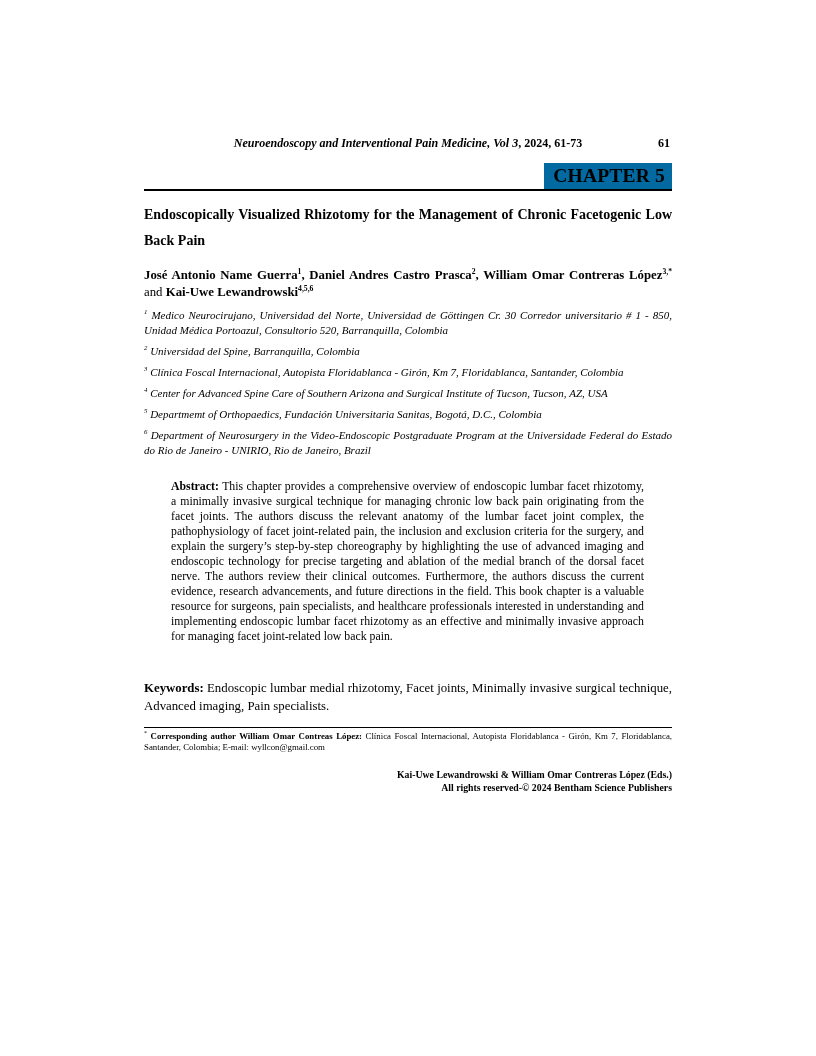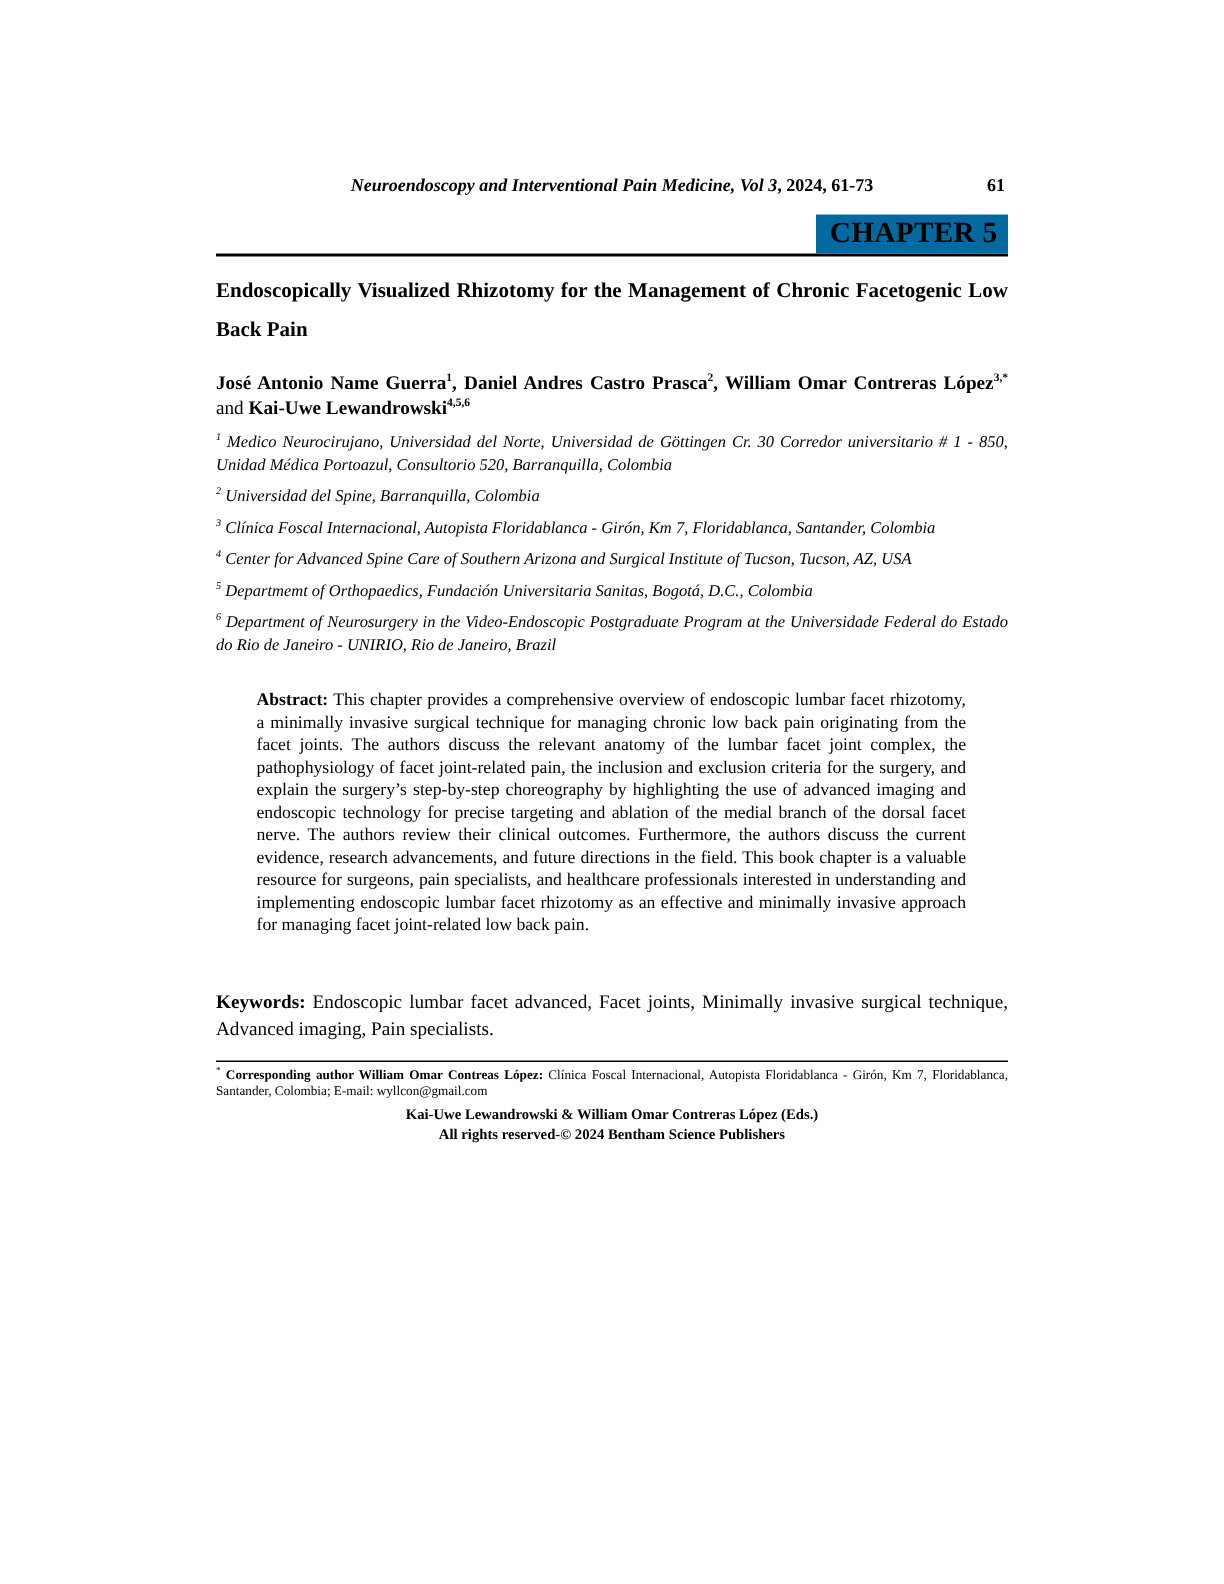--- a/index.html
+++ b/index.html
@@ -6,21 +6,21 @@
   html, body { background:#ffffff; }
   body {
     width:816px; height:1056px;
     position:relative;
     font-family:"Liberation Serif", serif;
     color:#000;
     overflow:hidden;
   }
   .page-content {
     position:absolute;
-    left:144px; top:116px;
+    left:144px; top:136px;
     width:528px;
   }
   
   .running-head {
     position:relative;
     text-align:center;
     font-size:12px;
     font-weight:bold;
     line-height:15px;
     height:15px;
@@ -93,22 +93,22 @@
   }
   .footnote {
     margin-top:3px;
     font-size:8.8px;
     line-height:11px;
     text-align:justify;
   }
   .footnote sup { font-size:0.7em; line-height:0; }
   
   .publisher {
-    margin-top:4px;
-    text-align:center;
+    margin-top:15px;
+    text-align:right;
     font-weight:bold;
     font-size:9.8px;
     line-height:13px;
   }
 </style>
 </head>
 <body>
 
 <div class="page-content">
 
@@ -124,21 +124,21 @@
     <p class="affil"><sup>1</sup><span> Medico Neurocirujano, Universidad del Norte, Universidad de Göttingen Cr. 30 Corredor universitario # 1 - 850, Unidad Médica Portoazul, Consultorio 520, Barranquilla, Colombia</span></p>
     <p class="affil"><sup>2</sup><span> Universidad del Spine, Barranquilla, Colombia</span></p>
     <p class="affil"><sup>3</sup><span> Clínica Foscal Internacional, Autopista Floridablanca - Girón, Km 7, Floridablanca, Santander, Colombia</span></p>
     <p class="affil"><sup>4</sup><span> Center for Advanced Spine Care of Southern Arizona and Surgical Institute of Tucson, Tucson, AZ, USA</span></p>
     <p class="affil"><sup>5</sup><span> Departmemt of Orthopaedics, Fundación Universitaria Sanitas, Bogotá, D.C., Colombia</span></p>
     <p class="affil"><sup>6</sup><span> Department of Neurosurgery in the Video-Endoscopic Postgraduate Program at the Universidade Federal do Estado do Rio de Janeiro - UNIRIO, Rio de Janeiro, Brazil</span></p>
   </div>
 
   <p class="abstract"><span class="label-bold">Abstract:</span><span> This chapter provides a comprehensive overview of endoscopic lumbar facet rhizotomy, a minimally invasive surgical technique for managing chronic low back pain originating from the facet joints. The authors discuss the relevant anatomy of the lumbar facet joint complex, the pathophysiology of facet joint-related pain, the inclusion and exclusion criteria for the surgery, and explain the surgery’s step-by-step choreography by highlighting the use of advanced imaging and endoscopic technology for precise targeting and ablation of the medial branch of the dorsal facet nerve. The authors review their clinical outcomes. Furthermore, the authors discuss the current evidence, research advancements, and future directions in the field. This book chapter is a valuable resource for surgeons, pain specialists, and healthcare professionals interested in understanding and implementing endoscopic lumbar facet rhizotomy as an effective and minimally invasive approach for managing facet joint-related low back pain.</span></p>
 
-  <p class="keywords"><span class="label-bold">Keywords:</span><span> Endoscopic lumbar facet advanced, Facet joints, Minimally invasive surgical technique, Advanced imaging, Pain specialists.</span></p>
+  <p class="keywords"><span class="label-bold">Keywords:</span><span> Endoscopic lumbar medial rhizotomy, Facet joints, Minimally invasive surgical technique, Advanced imaging, Pain specialists.</span></p>
 
   <div class="footnote-rule"></div>
 
   <p class="footnote"><sup>*</sup><span class="label-bold"> Corresponding author William Omar Contreas López:</span><span> Clínica Foscal Internacional, Autopista Floridablanca - Girón, Km 7, Floridablanca, Santander, Colombia; E-mail: wyllcon@gmail.com</span></p>
 
   <div class="publisher">
     <div>Kai-Uwe Lewandrowski &amp; William Omar Contreras López (Eds.)</div>
     <div>All rights reserved-© 2024 Bentham Science Publishers</div>
   </div>
 

